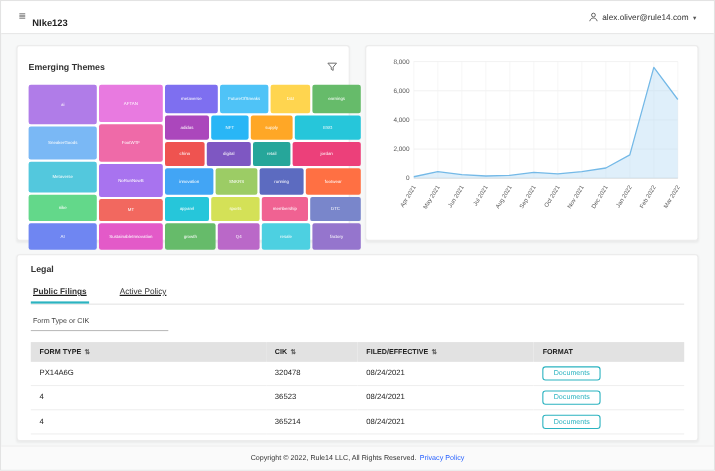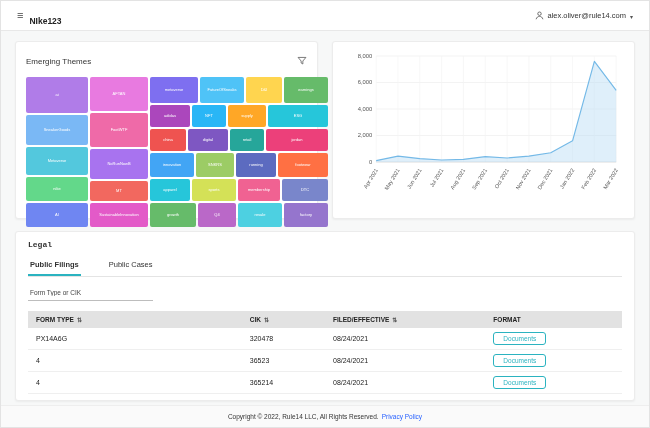--- a/index.html
+++ b/index.html
@@ -14,34 +14,34 @@
   .brand { font-size:8.5px; font-weight:bold; color:#222; margin-left:6px;margin-top:10px; }
   .account { display:flex; align-items:flex-end; gap:4px; font-size:7.5px; color:#333; cursor:pointer; }
   .chevron { font-size:6px; color:#555; }
 
   
   main { flex:1; padding:10px 14px 4px; display:flex; flex-direction:column; gap:12px; overflow:hidden; }
   .cards-row { display:flex; gap:14px; flex:0 0 auto; }
   .card { background:#fff; border:1px solid #ececec; border-radius:3px; box-shadow:0 1px 2px rgba(0,0,0,.05); }
   .panel { flex:1; height:178px; padding:8px 10px; }
   .card-head { display:flex; justify-content:space-between; align-items:center; margin-bottom:5px; }
-  .card-title { font-size:8px; font-weight:normal; color:#333; }
+  .card-title { font-size:8px; font-weight:bold; color:#333; }
   .filter-btn { background:none; border:none; padding:0; cursor:pointer; line-height:0; }
 
   
   .treemap { position:relative; width:100%; height:150px; }
   .tile { position:absolute; border-radius:2px; color:#fff; font-size:4px; line-height:1.1; display:flex; align-items:center; justify-content:center; text-align:center; overflow:hidden; padding:1px; cursor:pointer; }
 
   
   .chart-svg { width:100%; height:150px; display:block; }
 
   
   .legal-card { flex:1; padding:8px 12px 6px; display:flex; flex-direction:column; overflow:hidden; }
-  .legal-title { font-size:8px; font-weight:bold; color:#333; margin:0;font-family:Liberation Mono, monospace; }
-  .tabs { display:flex; gap:26px; border-bottom:1px solid #e4e4e4; margin-top:7px; }
+  .legal-title { font-size:8px; font-weight:bold; color:#333; margin:0; }
+  .tabs { display:flex; gap:26px; border-bottom:1px solid #e4e4e4; margin-top:7px;text-decoration:underline; }
   .tab { font-size:7.5px; padding:4px 2px 5px; color:#333; cursor:pointer; }
   .tab.active { border-bottom:2px solid #2bb3c0; font-weight:bold; }
   .search-input { border:none; border-bottom:1px solid #bdbdbd; font-size:6.5px; padding:4px 2px; width:125px; margin:8px 0 10px; background:transparent; outline:none; color:#333; }
   .search-input::placeholder { color:#444; }
 
   table { width:100%; border-collapse:collapse; font-size:7px; color:#222; }
   thead th { background:#e2e2e2; text-align:left; padding:5px 8px; font-size:6.5px; font-weight:bold; cursor:pointer; }
   thead th:nth-child(1){ width:36%; } thead th:nth-child(2){ width:14%; }
   thead th:nth-child(3){ width:27%; } thead th:nth-child(4){ width:23%; }
   tbody td { padding:4px 8px; border-bottom:1px solid #efefef; background:#fff; }
@@ -163,21 +163,21 @@
             <path d="M34 110.67500000000001 L56.36363636363636 106.0375 L78.72727272727272 108.6875 L101.0909090909091 110.01249999999999 L123.45454545454545 109.35 L145.8181818181818 106.69999999999999 L168.1818181818182 108.025 L190.54545454545453 106.0375 L212.9090909090909 102.725 L235.27272727272728 90.80000000000001 L257.6363636363636 11.300000000000004 L280 40.449999999999996 L280 112 L34 112 Z" fill="rgba(185,220,245,0.45)" stroke="none"></path>
             <path d="M34 110.67500000000001 L56.36363636363636 106.0375 L78.72727272727272 108.6875 L101.0909090909091 110.01249999999999 L123.45454545454545 109.35 L145.8181818181818 106.69999999999999 L168.1818181818182 108.025 L190.54545454545453 106.0375 L212.9090909090909 102.725 L235.27272727272728 90.80000000000001 L257.6363636363636 11.300000000000004 L280 40.449999999999996" fill="none" stroke="#74b9e7" stroke-width="1.2" stroke-linejoin="round"></path>
           </svg>
       </section>
     </div>
 
     <section class="card legal-card">
       <h3 class="legal-title">Legal</h3>
       <div class="tabs">
         <div class="tab active">Public Filings</div>
-        <div class="tab">Public Cases</div>
+        <div class="tab">Active Policy</div>
       </div>
       <input class="search-input" type="text" placeholder="Form Type or CIK" style="">
       <table>
         <thead>
           <tr>
             <th><span>FORM TYPE</span><span class="sort-ic">⇅</span></th>
             <th><span>CIK</span><span class="sort-ic">⇅</span></th>
             <th><span>FILED/EFFECTIVE</span><span class="sort-ic">⇅</span></th>
             <th><span>FORMAT</span></th>
           </tr>

